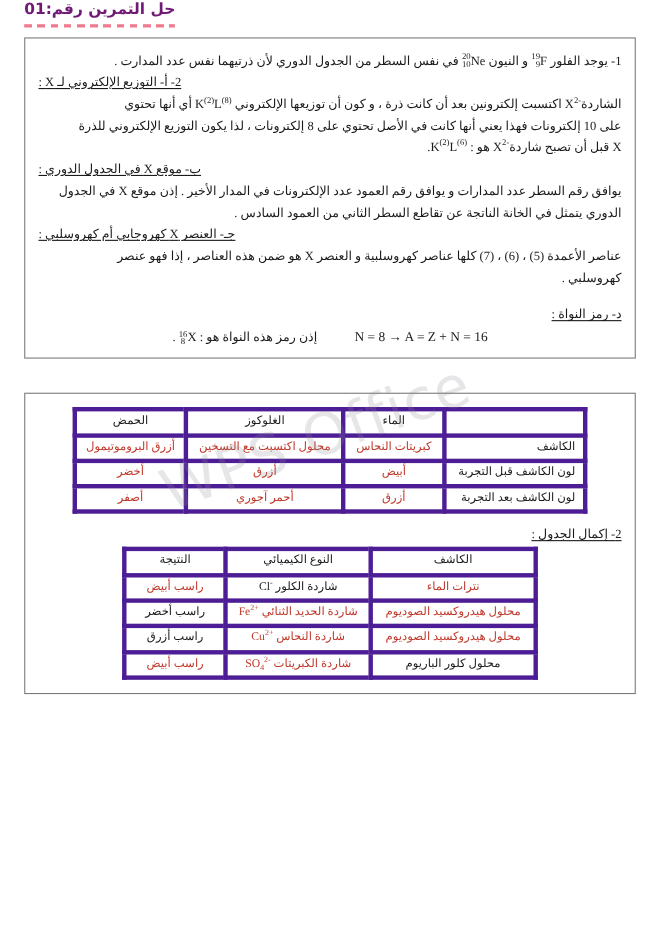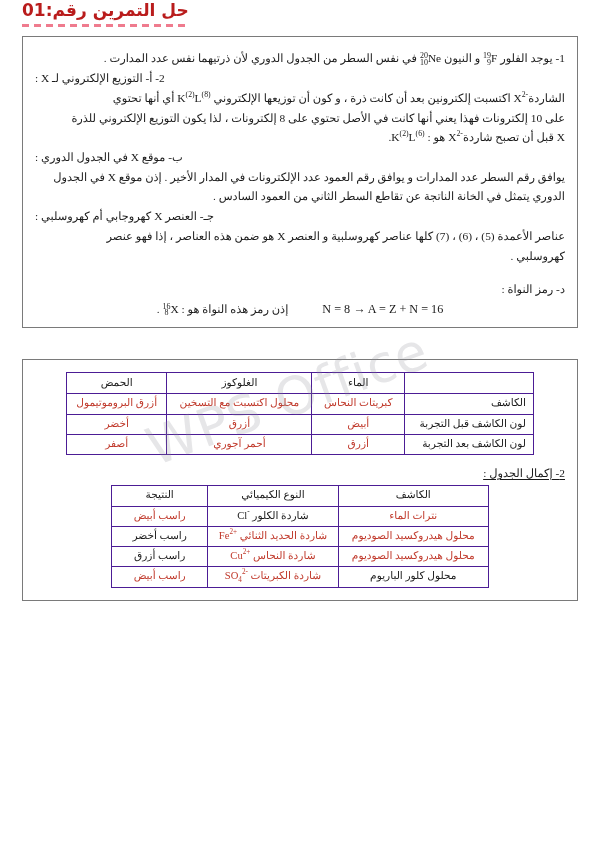--- a/index.html
+++ b/index.html
@@ -22,23 +22,23 @@
     width: 600px;
     height: 848px;
     box-sizing: border-box;
     padding: 0;
   }
   .ex-heading {
     display: inline-block;
     direction: rtl;
     font-family: "DejaVu Sans", "Liberation Sans", sans-serif;
     font-weight: bold;
-    font-size: 17px;
+    font-size: 14px;
     letter-spacing: 0.2px;
-    color: #b91c1c;
+    color: #701a75;
     line-height: 1.25;
     white-space: nowrap;
   }
   .ex-underline {
     display: block;
     height: 3px;
     margin-top: 3px;
     background-image: repeating-linear-gradient(
       to right,
       #ef7b8e 0px, #ef7b8e 7px,
@@ -75,20 +75,21 @@
   .ln.rightal { text-align: right; text-align-last: right; }
 
   .sublabel {
     direction: rtl;
     text-align: left;
     font-size: 11.4px;
     line-height: 1.7;
     margin: 1px 0 1px 0;
   }
   .sublabel span.u {
+    text-decoration: underline;
     text-underline-offset: 2px;
   }
 
   sup, sub {
     font-size: 0.68em;
     line-height: 0;
   }
   .lat {
     direction: ltr;
     unicode-bidi: isolate;
@@ -156,21 +157,21 @@
   }
 
   table.dt {
     direction: rtl;
     border-collapse: collapse;
     margin: 0 auto 2px auto;
     font-size: 10.6px;
     background: transparent;
   }
   table.dt td {
-    border: 1px solid #4c1d95;
+    border: 4px solid #4c1d95;
     padding: 2px 7px 3px 7px;
     text-align: center;
     vertical-align: middle;
     white-space: nowrap;
     line-height: 1.35;
   }
   table.dt td.rowhead {
     text-align: right;
   }
   .red { color: #c0392b; }

